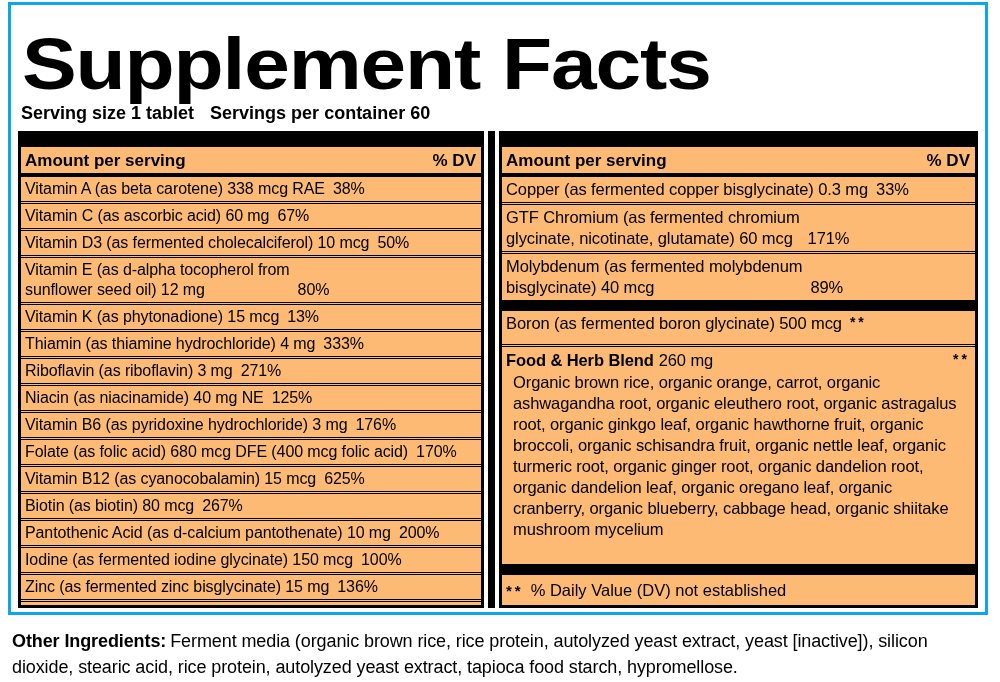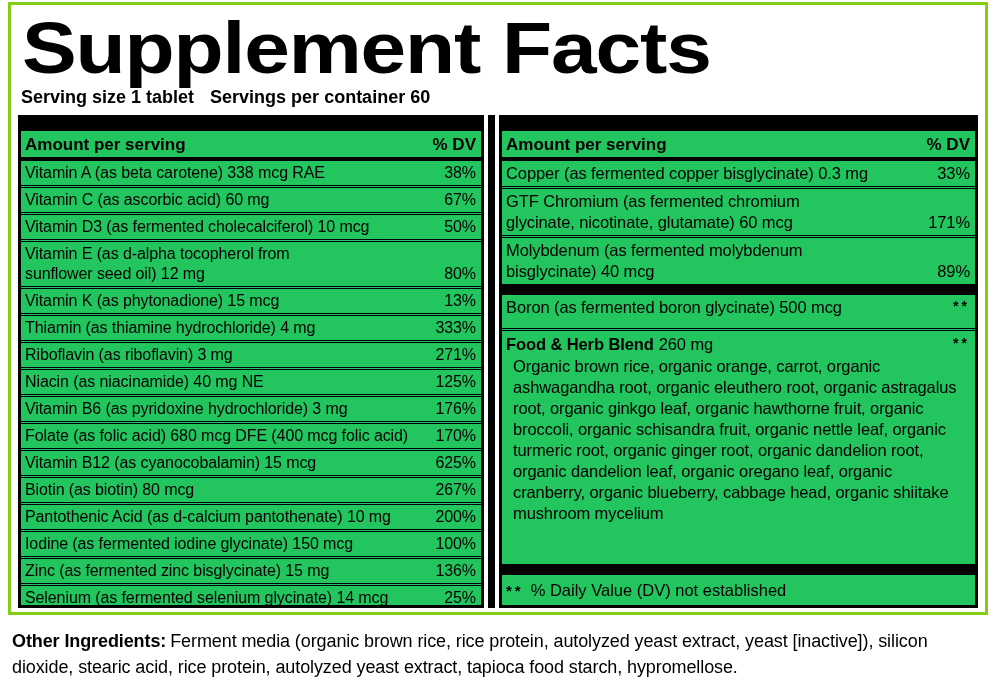--- a/index.html
+++ b/index.html
@@ -8,23 +8,23 @@
     font-family:"Liberation Sans", sans-serif;
     color:#000;
     position:relative;
     -webkit-font-smoothing:antialiased;
   }
 
   
   .label-frame {
     position:absolute; left:8px; top:2px;
     width:980px; height:613px;
-    border:3px solid #84cc16;
+    border:3px solid #0ea5e9;
     background:#fff;
-    padding:0 7px 4px 7px;
+    padding:16px 7px 4px 7px;
     display:flex; flex-direction:column;
   }
 
   .title {
     font-weight:bold;
     font-size:72px;
     line-height:70px;
     letter-spacing:-1px;
     transform:scaleX(1.14);
     transform-origin:left center;
@@ -36,41 +36,41 @@
     display:flex; gap:16px;
     font-weight:bold; font-size:18px;
     margin:4px 0 7px 3px;
   }
 
   .columns { flex:1; min-height:0; display:flex; }
 
   .facts-box {
     border:3px solid #000;
     display:flex; flex-direction:column;
-    background:#22c55e;
+    background:#fdba74;
     overflow:hidden;
   }
   .facts-box.left  { width:466px; }
   .facts-box.right { flex:1; }
 
   .col-divider { width:7px; background:#000; margin:0 4px; flex:none; }
 
   .head-bar { height:13px; background:#000; flex:none; }
   .bar      { height:11px; background:#000; flex:none; }
   .footnote-bar { margin-top:auto; }
 
   .col-header {
     display:flex; justify-content:space-between; align-items:baseline;
     font-weight:bold; font-size:17px; line-height:19px;
     padding:4px 5px 3px 4px;
     border-bottom:4px solid #000;
   }
 
   .row {
-    display:flex; justify-content:space-between; align-items:flex-end;
+    display:flex; align-items:flex-end;
     padding:2px 5px 2px 4px;
     border-top:3px double #000;
     letter-spacing:-0.1px;
   }
   .rows .row:first-child { border-top:none; }
   .left  .row { font-size:16px;  line-height:20px; }
   .right .row { font-size:16.5px; line-height:21px; }
   .row .name { white-space:pre-line; }
   .row .dv   { white-space:nowrap; margin-left:8px; }
   .row.est { align-items:flex-start; }

